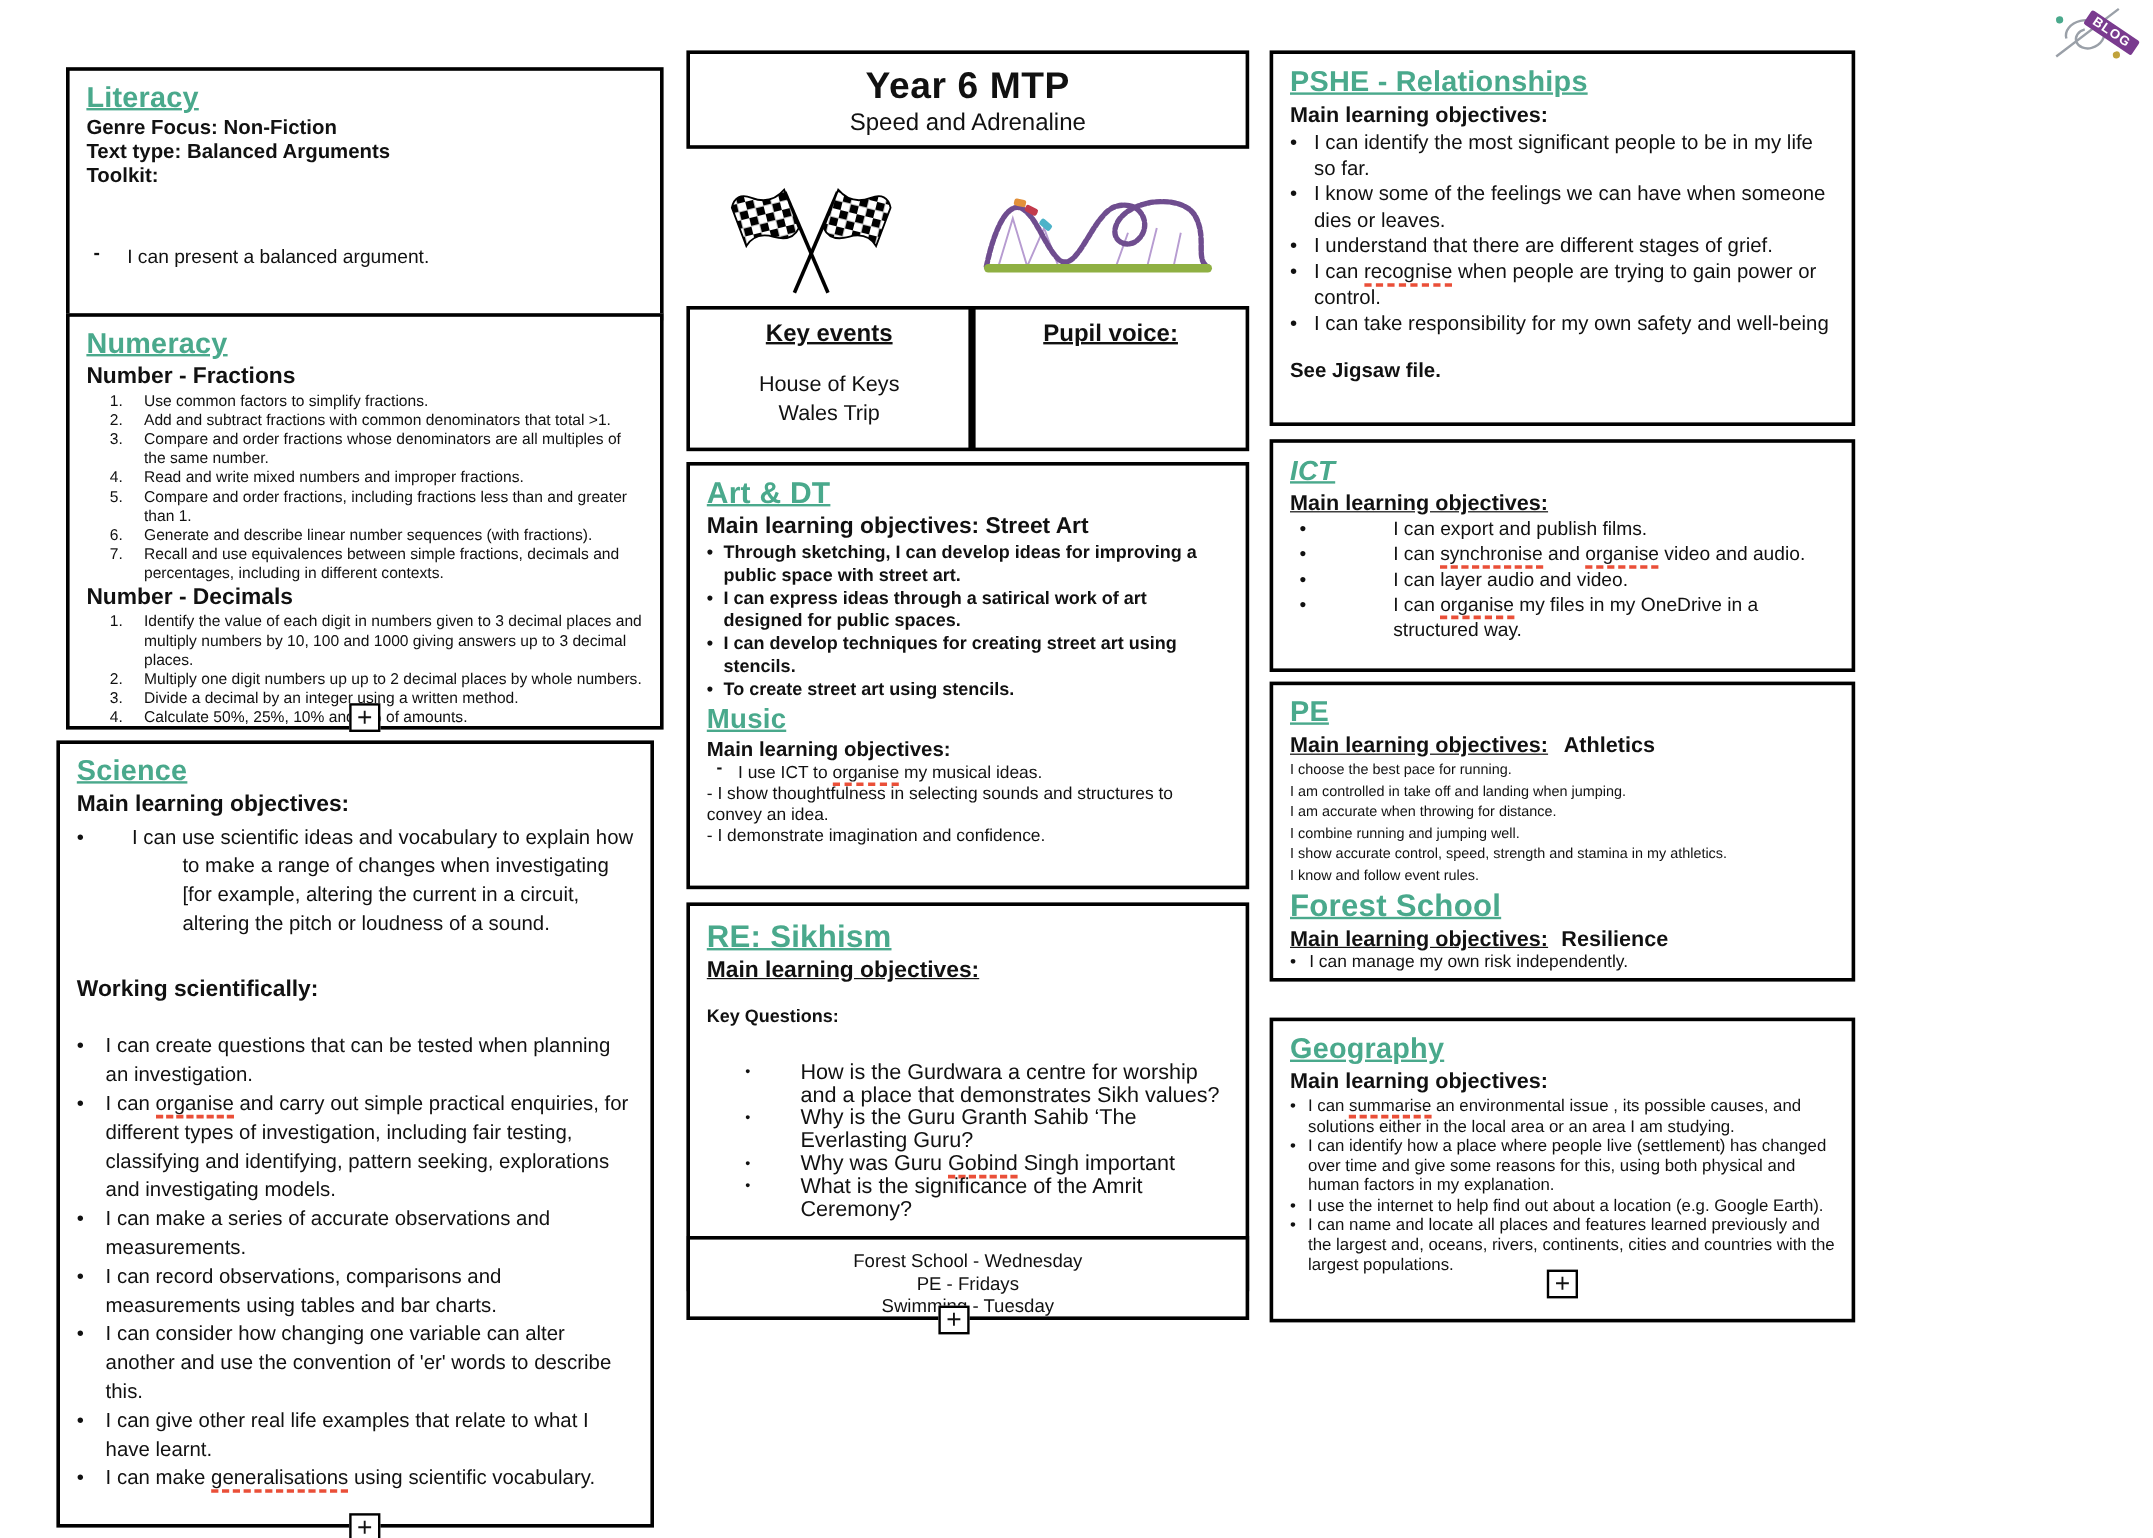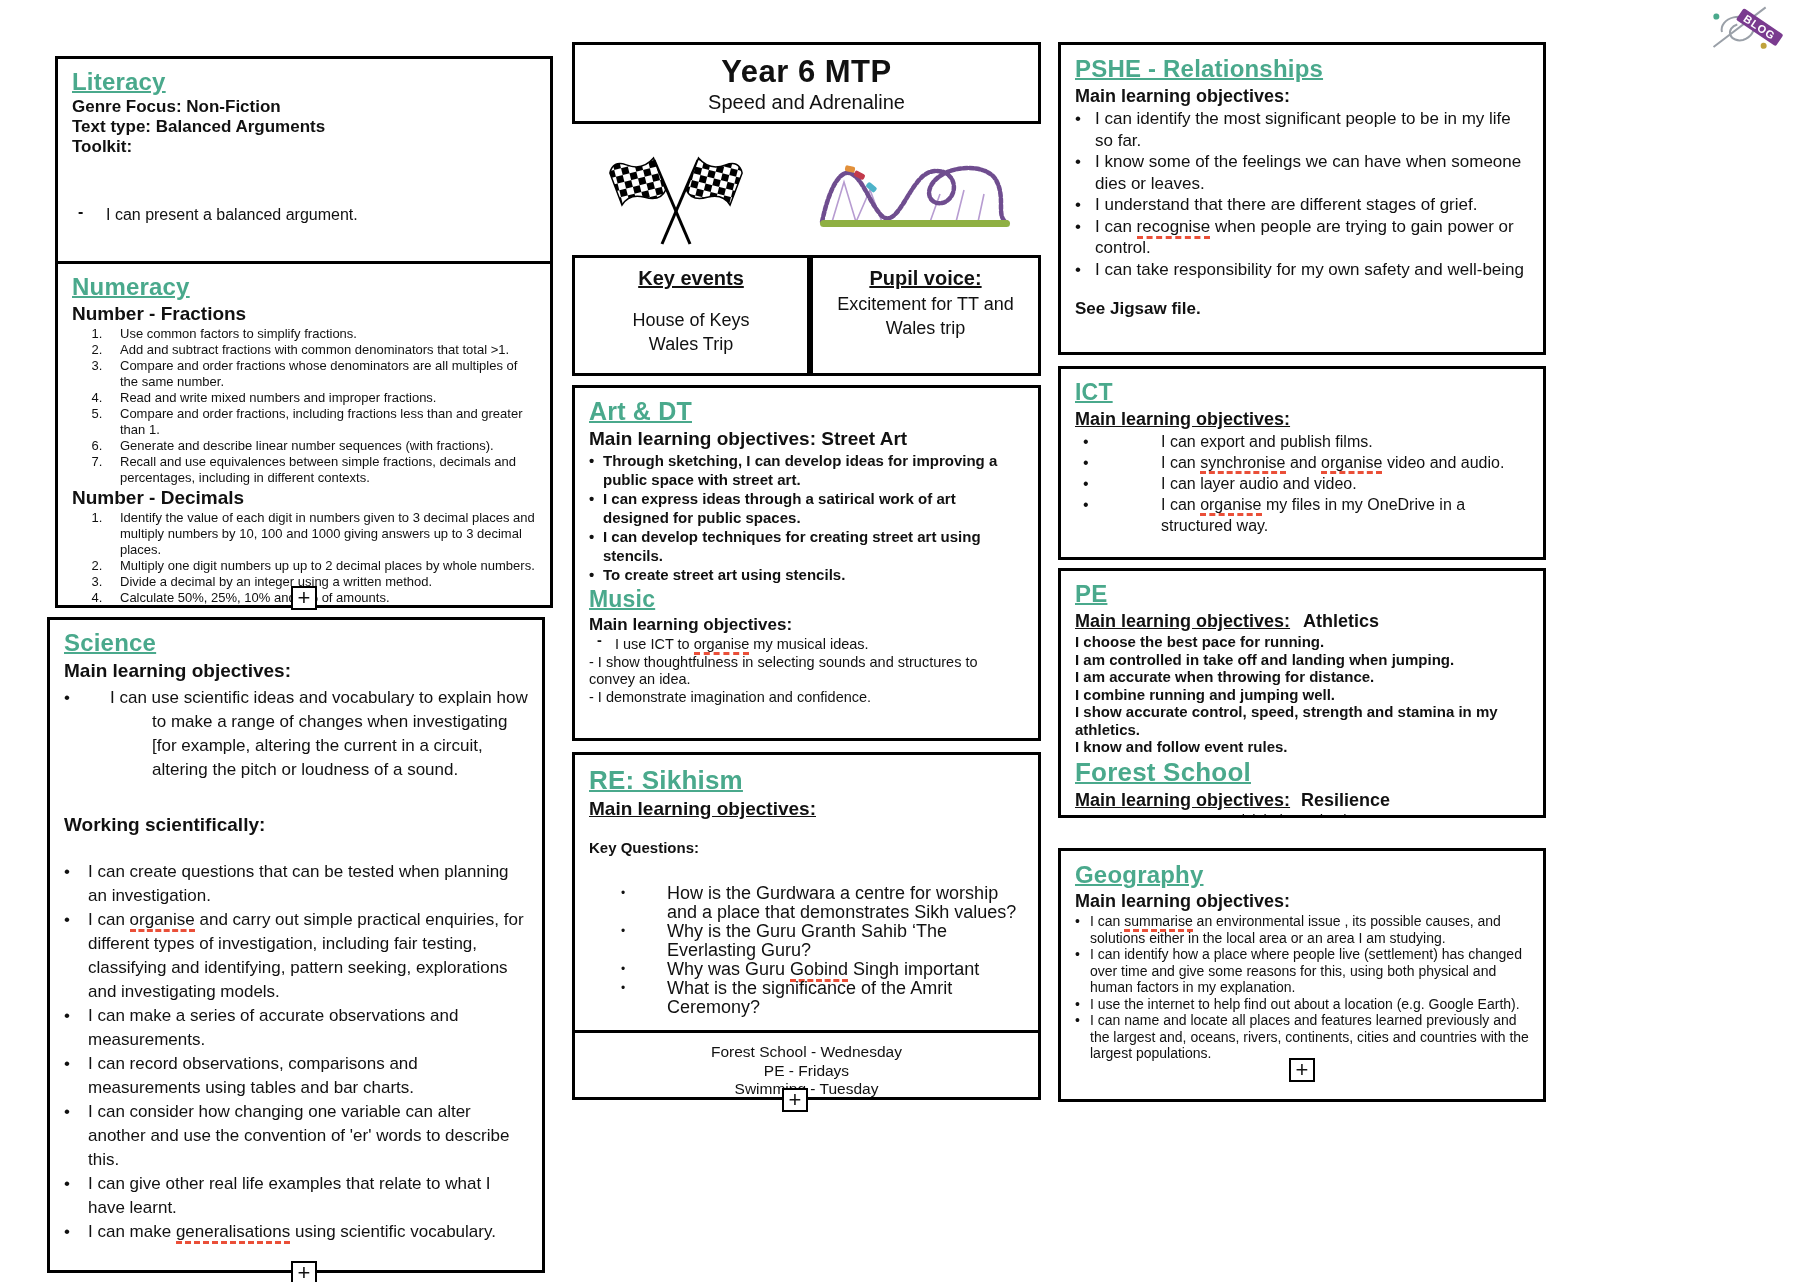--- a/index.html
+++ b/index.html
@@ -76,21 +76,21 @@
   #pshe .jigsaw{margin-top:18px;font-weight:bold;font-size:17px;}
 
   
   #ict{font-size:16px;line-height:21px;}
   #ict .objlabel{font-size:18px;line-height:24px;}
   #ict .bullets li{padding-left:86px;text-indent:0;position:relative;}
   #ict .bullets li::before{content:"\2022";position:absolute;left:8px;width:auto;}
 
   
   #pe .objline{font-size:18px;line-height:24px;font-weight:bold;}
-  #pe .plainlines{font-size:15px;line-height:17.5px;font-weight:bold;}
+  #pe .plainlines{font-size:12px;line-height:17.5px;}
   #pe .bullets{font-size:14.5px;line-height:16.5px;}
   #pe .bullets li{padding-left:16px;text-indent:-16px;}
   #pe .bullets li::before{width:16px;}
   #pe .fsh{font-size:26px;line-height:32px;}
 
   
   #geo{font-size:14px;line-height:16.5px;}
   #geo .objlabel{font-size:18px;line-height:23px;font-weight:bold;}
   #geo .bullets li{padding-left:15px;text-indent:-15px;}
   #geo .bullets li::before{width:15px;}
@@ -217,24 +217,20 @@
 
   <div class="box center" id="keyevents" style="left:572px;top:255px;width:238px;height:121px;">
     <div class="minihead">Key events</div>
     <div class="minilines">
         <div>House of Keys</div>
         <div>Wales Trip</div>
       </div>
   </div>
   <div class="box center" id="pupil" style="left:810px;top:255px;width:231px;height:121px;">
     <div class="minihead">Pupil voice:</div>
-    <div class="minilines">
-        <div>Excitement for TT and</div>
-        <div>Wales trip</div>
-      </div>
   </div>
 
   <div class="box" id="artdt" style="left:572px;top:385px;width:469px;height:356px;">
     <div class="h" style="font-size:25px;line-height:31px;">Art &amp; DT</div>
     <div class="b objlabel">Main learning objectives: Street Art</div>
     <ul class="bullets">
         <li>Through sketching, I can develop ideas for improving a public space with street art.</li>
         <li>I can express ideas through a satirical work of art designed for public spaces.</li>
         <li>I can develop techniques for creating street art using stencils.</li>
         <li>To create street art using stencils.</li>
@@ -278,21 +274,21 @@
         <li>I can identify the most significant people to be in my life so far.</li>
         <li>I know some of the feelings we can have when someone dies or leaves.</li>
         <li>I understand that there are different stages of grief.</li>
         <li>I can <span class="sq">recognise</span> when people are trying to gain power or control.</li>
         <li>I can take responsibility for my own safety and well-being</li>
       </ul>
     <div class="jigsaw">See Jigsaw file.</div>
   </div>
 
   <div class="box" id="ict" style="left:1058px;top:366px;width:488px;height:194px;">
-    <div class="h" style="font-size:23px;line-height:30px;">ICT</div>
+    <div class="h" style="font-size:23px;line-height:30px;font-style:italic;">ICT</div>
     <div class="b u objlabel">Main learning objectives:</div>
     <ul class="bullets">
         <li>I can export and publish films.</li>
         <li>I can <span class="sq">synchronise</span> and <span class="sq">organise</span> video and audio.</li>
         <li>I can layer audio and video.</li>
         <li>I can <span class="sq">organise</span> my files in my OneDrive in a structured way.</li>
       </ul>
   </div>
 
   <div class="box" id="pe" style="left:1058px;top:568px;width:488px;height:250px;">

